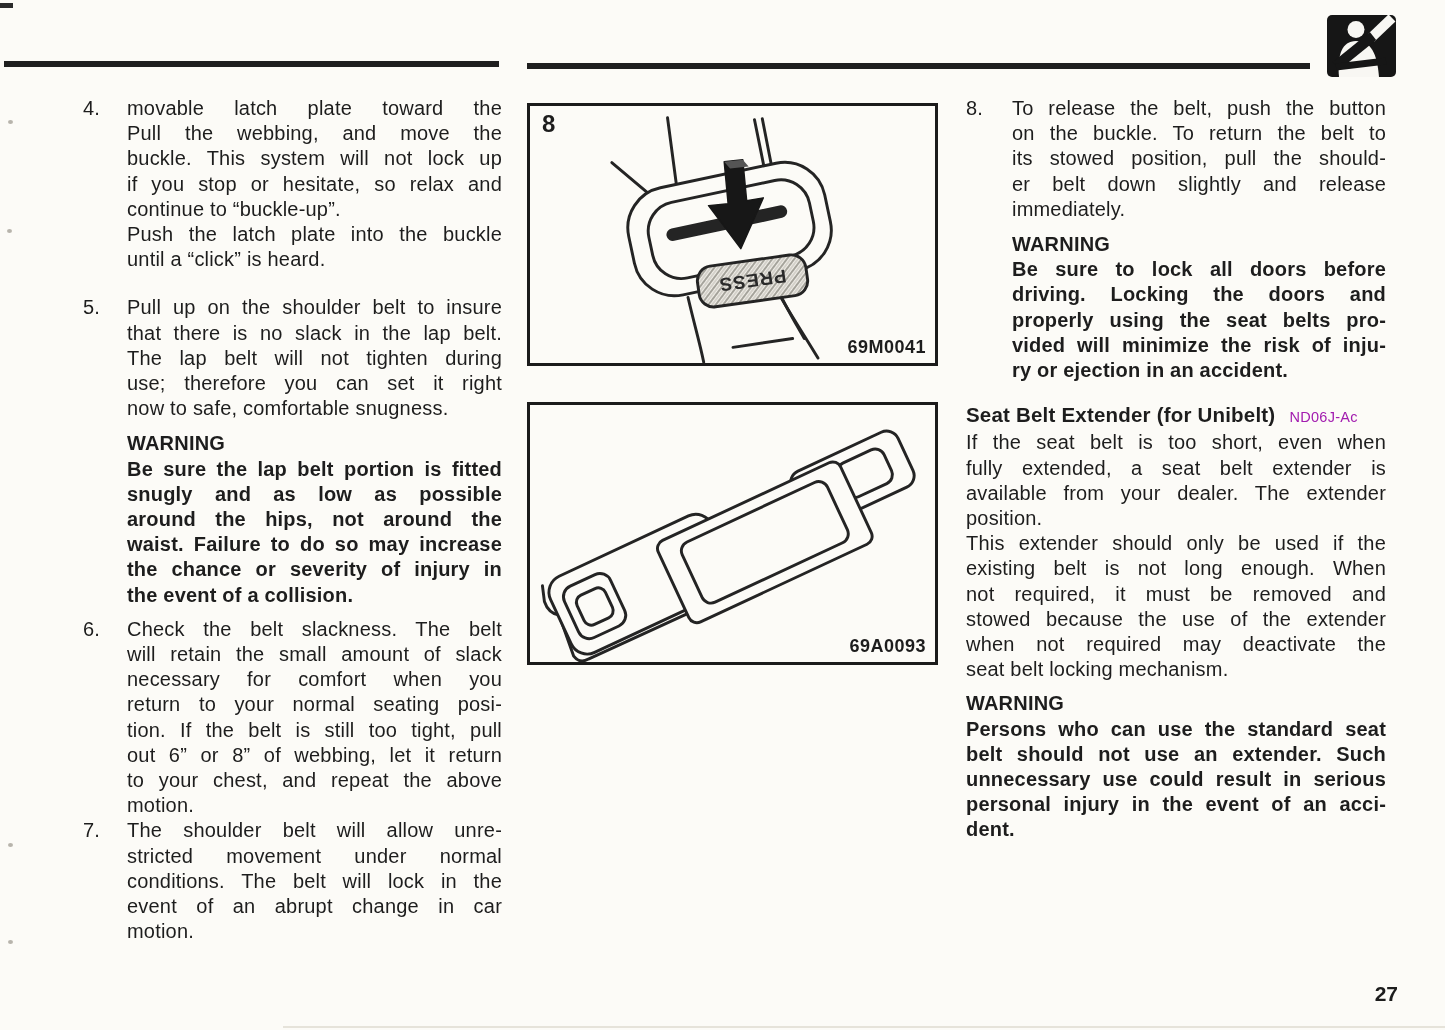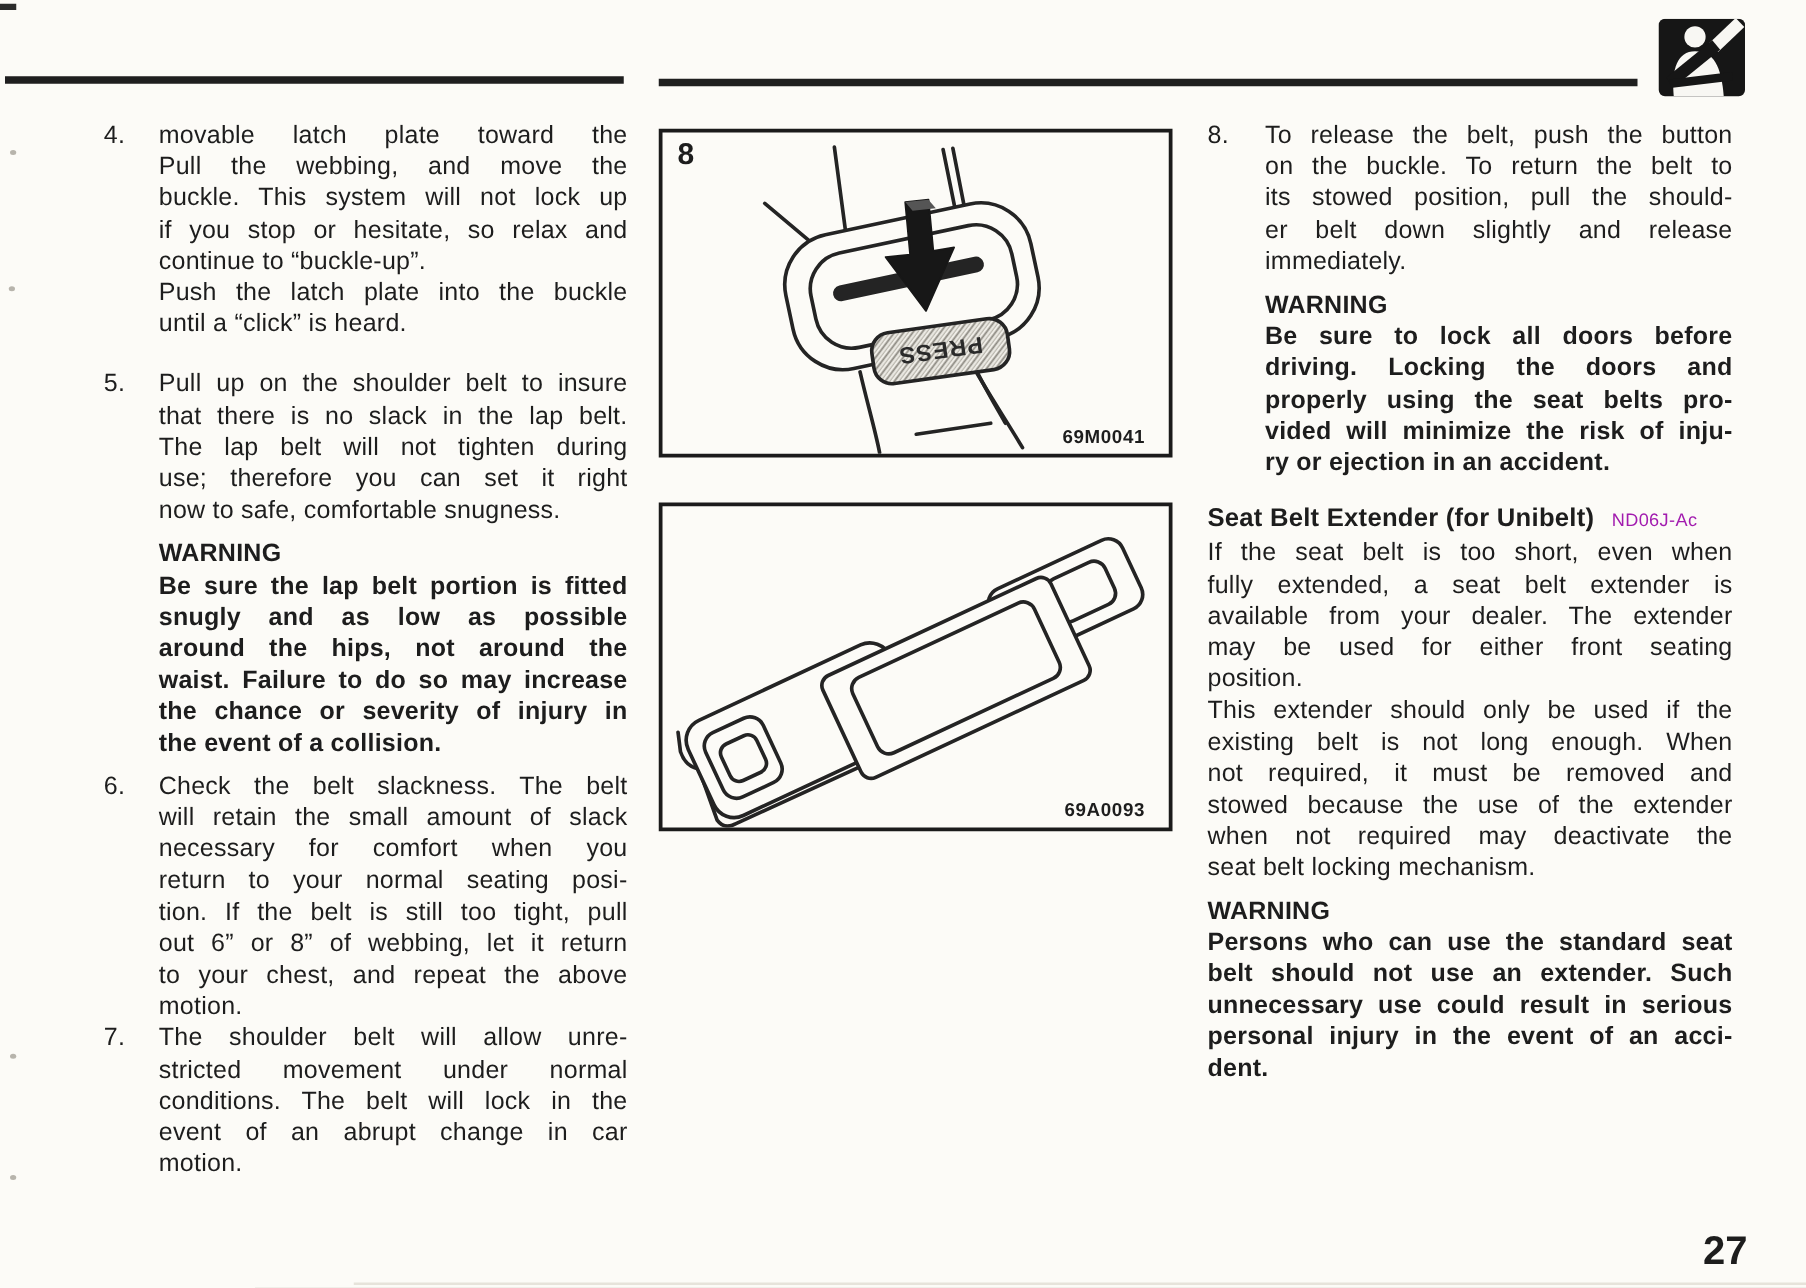--- a/index.html
+++ b/index.html
@@ -37,23 +37,23 @@
   .mt19{margin-top:19px;}
   .section-head{display:flex;align-items:baseline;}
   .section-title{font-weight:bold;font-size:20.5px;}
   .section-code{font-size:14.5px;margin-left:14px;letter-spacing:.3px;color:#a21caf;}
   
   .figure{position:absolute;left:527px;width:411px;height:263px;border:3px solid #1b1b1b;background:#fcfbf7;box-sizing:border-box;}
   .fig1{top:103px;}
   .fig2{top:402px;}
   .figure svg{position:absolute;left:0;top:0;width:100%;height:100%;}
   .fig-label{position:absolute;left:12px;top:4px;font-weight:bold;font-size:24px;}
-  .fig-code{position:absolute;right:19px;bottom:5px;font-weight:bold;font-size:15px;letter-spacing:.5px;}
-  
-  .page-number{position:absolute;left:1330px;top:982px;width:68px;text-align:right;font-weight:bold;font-size:32px;}
+  .fig-code{position:absolute;right:9px;bottom:5px;font-weight:bold;font-size:18px;letter-spacing:.5px;}
+  
+  .page-number{position:absolute;left:1330px;top:982px;width:68px;text-align:right;font-weight:bold;font-size:21px;}
   .bottom-line{position:absolute;left:283px;top:1026px;width:1162px;height:2px;background:#e6e3da;}
 </style>
 </head>
 <body>
 
 <div class="page">
 
   <div class="tick"></div>
   <div class="rule rule-left"></div>
   <div class="rule rule-right"></div>
@@ -228,21 +228,20 @@
     </div>
     <div class="mt19">
       <div class="section-head">
         <span class="section-title">Seat Belt Extender (for Unibelt)</span>
         <span class="section-code">ND06J-Ac</span>
       </div>
       <div>
           <div class="jline">If the seat belt is too short, even when</div>
           <div class="jline">fully extended, a seat belt extender is</div>
           <div class="jline">available from your dealer. The extender</div>
-          <div class="jline">may be used for either front seating</div>
           <div class="lline">position.</div>
           <div class="jline">This extender should only be used if the</div>
           <div class="jline">existing belt is not long enough. When</div>
           <div class="jline">not required, it must be removed and</div>
           <div class="jline">stowed because the use of the extender</div>
           <div class="jline">when not required may deactivate the</div>
           <div class="lline">seat belt locking mechanism.</div>
         </div>
     </div>
     <div class="warning-block mt9">

